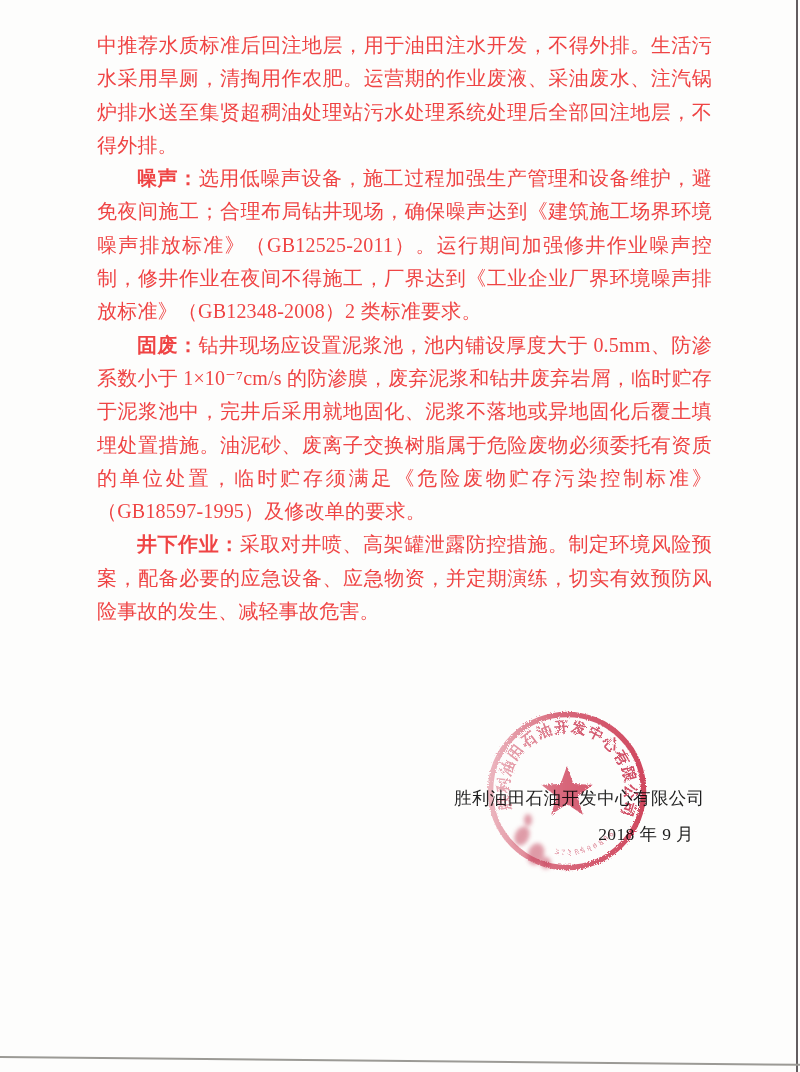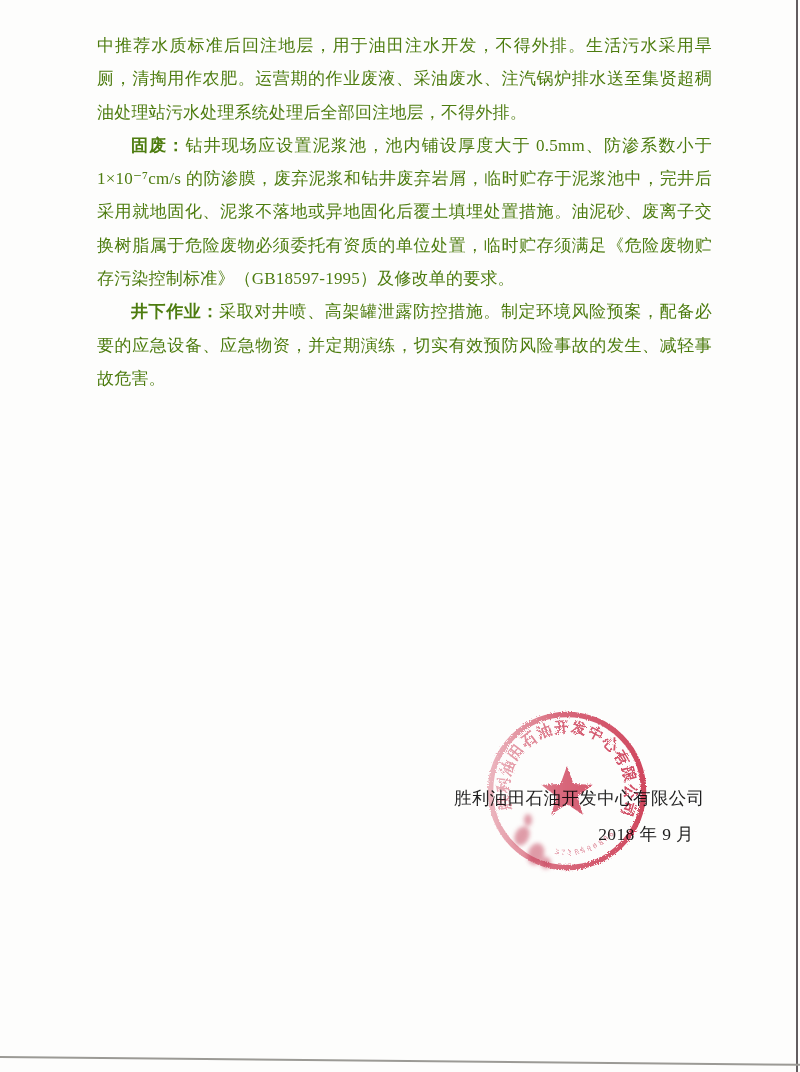--- a/index.html
+++ b/index.html
@@ -11,21 +11,21 @@
   .scan-edge-right{
     position:absolute;right:2px;top:0;width:2px;height:1072px;
     background:#474043;opacity:.85;
   }
   .scan-edge-bottom{
     position:absolute;left:-10px;top:1056px;width:830px;height:2px;
     background:#9b9a95;transform:rotate(0.55deg);transform-origin:left center;
   }
   .doc-text{
     position:absolute;left:97px;top:29px;width:615px;
-    font-size:17px;line-height:33.3px;color:#4d7c0f;
+    font-size:20px;line-height:33.3px;color:#ef4444;
     text-align:justify;text-justify:inter-ideograph;
     letter-spacing:0.2px;
   }
   .para{margin:0;}
   .para.indent{text-indent:2em;}
   .lead{font-weight:700;}
   .signature{
     position:absolute;left:454px;top:786px;width:246px;
     color:#1e1e1e;font-size:17.5px;letter-spacing:0.4px;
   }
@@ -34,20 +34,21 @@
   .seal{
     position:absolute;left:484px;top:708px;width:166px;height:166px;
     mix-blend-mode:multiply;pointer-events:none;
   }
 </style>
 </head>
 <body>
 
 <div class="doc-text">
   <p class="para"><span class="lead"></span><span>中推荐水质标准后回注地层，用于油田注水开发，不得外排。生活污水采用旱厕，清掏用作农肥。运营期的作业废液、采油废水、注汽锅炉排水送至集贤超稠油处理站污水处理系统处理后全部回注地层，不得外排。</span></p>
+  <p class="para indent"><span class="lead">噪声：</span><span>选用低噪声设备，施工过程加强生产管理和设备维护，避免夜间施工；合理布局钻井现场，确保噪声达到《建筑施工场界环境噪声排放标准》（GB12525-2011）。运行期间加强修井作业噪声控制，修井作业在夜间不得施工，厂界达到《工业企业厂界环境噪声排放标准》（GB12348-2008）2 类标准要求。</span></p>
   <p class="para indent"><span class="lead">固废：</span><span>钻井现场应设置泥浆池，池内铺设厚度大于 0.5mm、防渗系数小于 1×10⁻⁷cm/s 的防渗膜，废弃泥浆和钻井废弃岩屑，临时贮存于泥浆池中，完井后采用就地固化、泥浆不落地或异地固化后覆土填埋处置措施。油泥砂、废离子交换树脂属于危险废物必须委托有资质的单位处置，临时贮存须满足《危险废物贮存污染控制标准》（GB18597-1995）及修改单的要求。</span></p>
   <p class="para indent"><span class="lead">井下作业：</span><span>采取对井喷、高架罐泄露防控措施。制定环境风险预案，配备必要的应急设备、应急物资，并定期演练，切实有效预防风险事故的发生、减轻事故危害。</span></p>
 </div>
 
 <div class="signature">
   <div class="sig-company">胜利油田石油开发中心有限公司</div>
   <div class="sig-date">2018 年 9 月</div>
 </div>
 
 <svg class="seal" viewBox="0 0 166 166" xmlns="http://www.w3.org/2000/svg">

